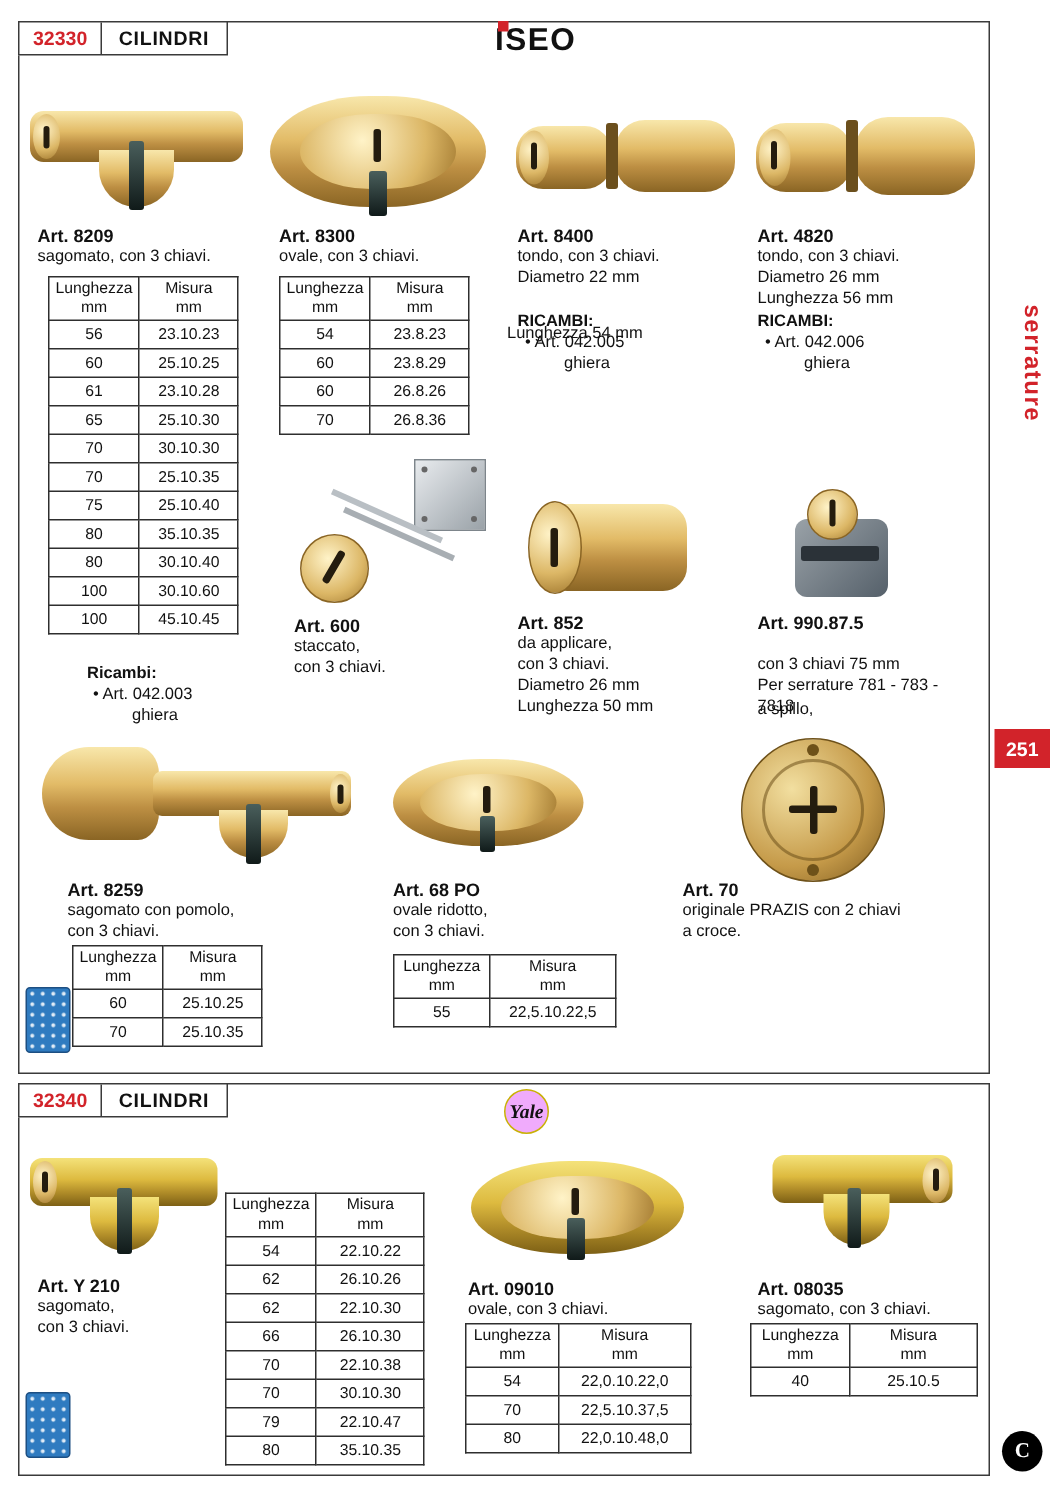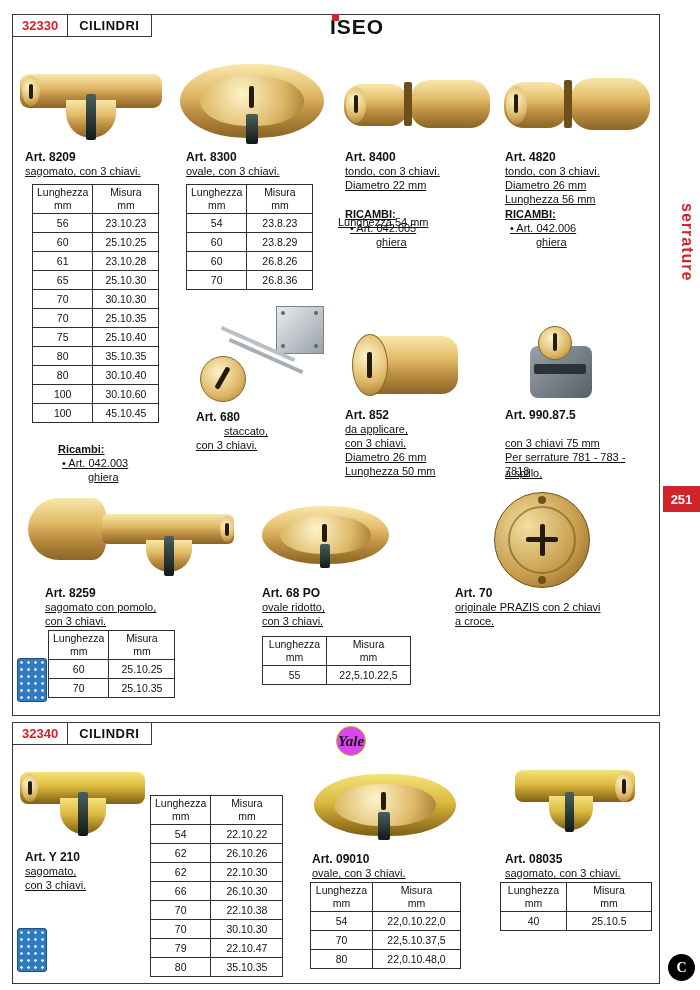--- a/index.html
+++ b/index.html
@@ -4,21 +4,21 @@
 <style>
   * { box-sizing: border-box; }
   body { margin:0; background:#e8e8e8; font-family:"Liberation Sans", sans-serif; color:#111; }
   #page { position:relative; width:700px; height:990px; background:#fff; margin:0 auto; overflow:hidden; }
   .sec-box { position:absolute; border:1px solid #3a3a3a; background:transparent; }
   .sec-head { position:absolute; display:flex; height:23px; background:#fff; border:1px solid #3a3a3a; }
   .sec-code { color:#d2232a; font-weight:bold; font-size:13px; padding:3px 9px; border-right:1px solid #3a3a3a; }
   .sec-title { font-weight:bold; font-size:13px; padding:3px 11px; letter-spacing:.5px; }
 
   .art { position:absolute; font-size:12px; font-weight:bold; line-height:14px; }
-  .txt { position:absolute; font-size:11px; line-height:14px;text-decoration:underline; }
+  .txt { position:absolute; font-size:11px; line-height:14px; }
   .bold { font-weight:bold; }
 
   table.spec { position:absolute; border-collapse:collapse; background:#fff; }
   .spec th, .spec td { border:1px solid #2e2e2e; font-size:10.5px; text-align:center; padding:1px 4px; }
   .spec th { font-weight:normal; line-height:13px; height:29px; }
   .spec td { height:19px; }
 
   .photo { position:absolute; }
   .shape { position:absolute; }
   .brass { background:linear-gradient(180deg,#f8e7ab,#e2bb67 40%,#bd8f43 65%,#8a6524); }
@@ -31,21 +31,21 @@
   .side-label { position:absolute; right:4px; top:203px; color:#d2232a; font-weight:bold; font-size:16px; writing-mode:vertical-rl; letter-spacing:1px; }
   .page-num { position:absolute; left:663px; top:486px; width:37px; height:26px; background:#d2232a; color:#fff; font-weight:bold; font-size:13px; display:flex; align-items:center; justify-content:center; }
 
   .pack-icon { position:absolute; width:30px; height:44px; border:1px solid #1d4f82; border-radius:3px;
     background-color:#2f7bc0;
     background-image:radial-gradient(circle, rgba(255,255,255,.85) 1px, transparent 1.6px);
     background-size:7px 7px; }
 
   .iseo-logo { position:absolute; left:330px; top:15px; font-weight:bold; font-size:21px; letter-spacing:1px; }
   .iseo-sq { position:absolute; left:2px; top:-1px; width:7px; height:7px; background:#d2232a; }
-  .yale-logo { position:absolute; left:336px; top:726px; width:30px; height:30px; border-radius:50%; background:#d946ef; border:1px solid #c9b106; display:flex; align-items:center; justify-content:center; font-family:"Liberation Serif", serif; font-style:italic; font-weight:bold; font-size:15px; color:#111; }
+  .yale-logo { position:absolute; left:336px; top:726px; width:30px; height:30px; border-radius:50%; background:#f0abfc; border:1px solid #c9b106; display:flex; align-items:center; justify-content:center; font-family:"Liberation Serif", serif; font-style:italic; font-weight:bold; font-size:13px; color:#111; }
   .pub-logo { position:absolute; left:668px; top:954px; width:27px; height:27px; border-radius:50%; background:#000; color:#fff; display:flex; align-items:center; justify-content:center; font-family:"Liberation Serif", serif; font-weight:bold; font-size:14px; }
 </style>
 </head>
 <body>
 
 <div id="page">
 
   <div class="sec-box" style="left:12px; top:14px; width:648px; height:702px;"></div>
 
   <div class="sec-head" style="left:12px; top:14px;">
@@ -214,22 +214,22 @@
     <div class="shape keyway" style="left:19px; top:24px; width:5px; height:26px; border-radius:2px;"></div>
   </div>
 
   <div class="photo" style="left:522px; top:320px; width:80px; height:84px;">
     <div class="shape" style="left:8px; top:26px; width:62px; height:52px; border-radius:8px; background:linear-gradient(135deg,#9aa2a8,#55606a);"></div>
     <div class="shape face" style="left:16px; top:6px; width:34px; height:34px; border-radius:50%; border:1px solid #8a6524;"></div>
     <div class="shape keyway" style="left:31px; top:13px; width:4px; height:18px; border-radius:2px;"></div>
     <div class="shape" style="left:12px; top:44px; width:52px; height:10px; background:#2b3238; border-radius:2px;"></div>
   </div>
 
-  <div class="art" style="left:196px; top:410px;">Art. 680</div>
-  <div class="txt" style="left:196px; top:424px;margin-left:28px;">staccato,</div>
+  <div class="art" style="left:196px; top:410px;">Art. 600</div>
+  <div class="txt" style="left:196px; top:424px;">staccato,</div>
   <div class="txt" style="left:196px; top:438px;">con 3 chiavi.</div>
 
   <div class="art" style="left:345px; top:408px;">Art. 852</div>
   <div class="txt" style="left:345px; top:422px;">da applicare,</div>
   <div class="txt" style="left:345px; top:436px;">con 3 chiavi.</div>
   <div class="txt" style="left:345px; top:450px;">Diametro 26 mm</div>
   <div class="txt" style="left:345px; top:464px;">Lunghezza 50 mm</div>
 
   <div class="art" style="left:505px; top:408px;">Art. 990.87.5</div>
   <div class="txt" style="left:505px; top:422px;margin-top:44px;">a spillo,</div>

